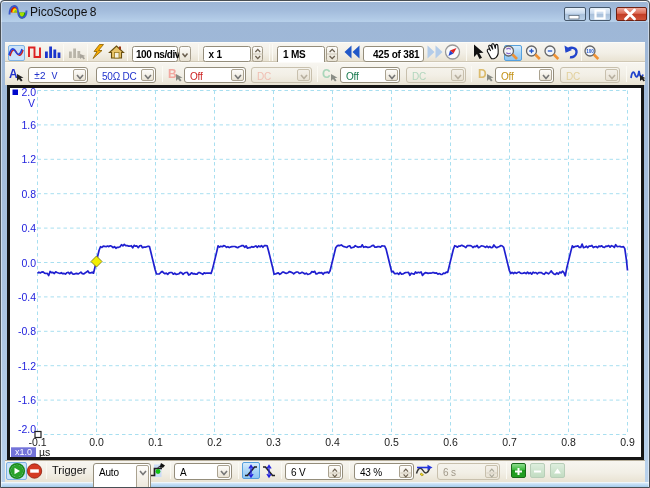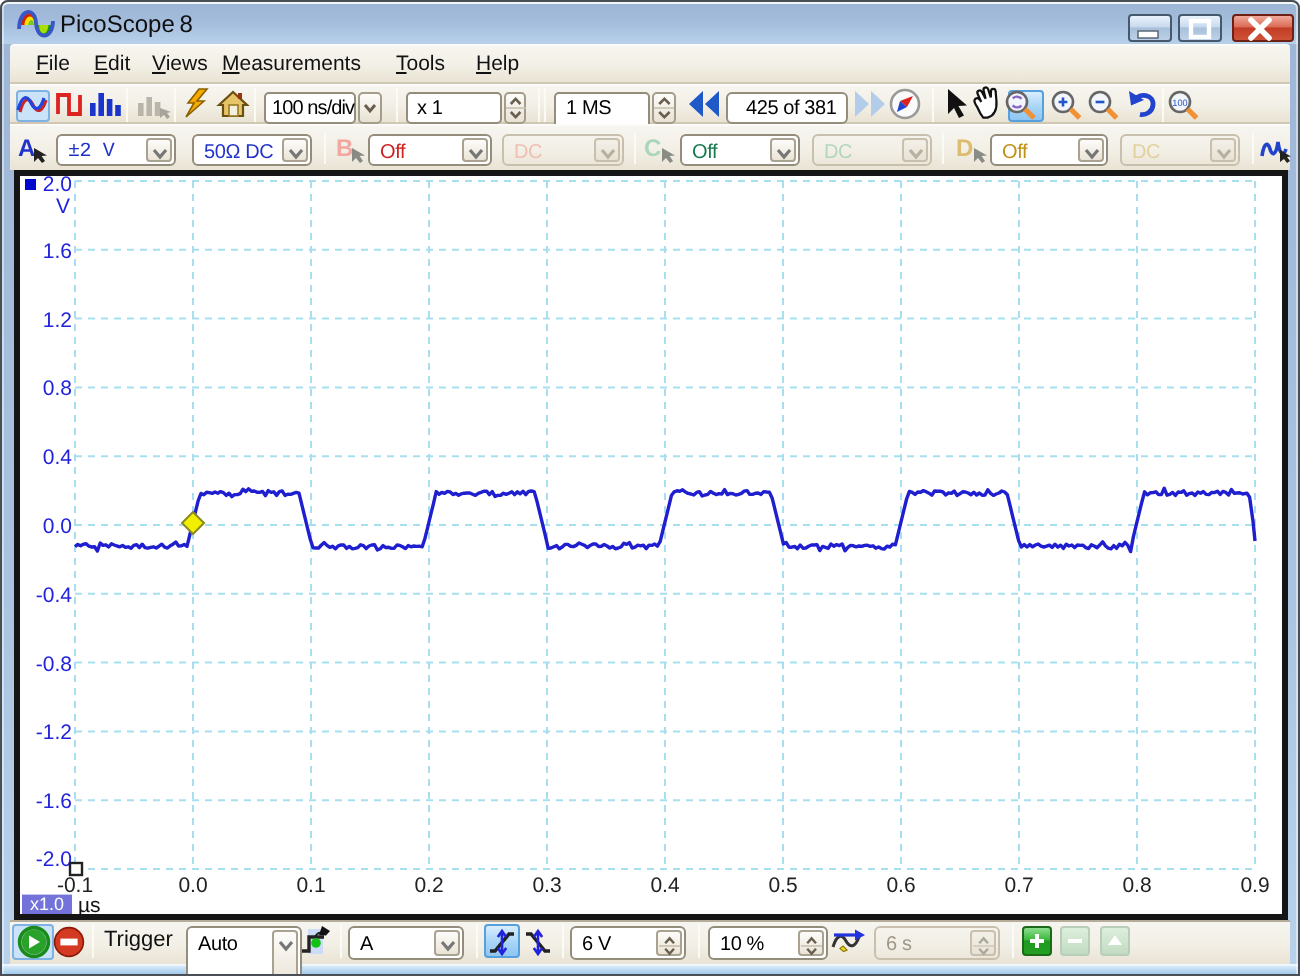--- a/index.html
+++ b/index.html
@@ -18,21 +18,21 @@
 #btnmax { left:589px; width:22px; }
 #btnclose { left:616px; width:31px;
   background:linear-gradient(to bottom,#efa99c 0%,#dc6c56 45%,#c23c25 50%,#ce5338 100%);
   border:1px solid #6e2012; }
 .bar { position:absolute; left:0px; width:650px; }
 .bar::before { content:''; position:absolute; left:5px; width:640px; top:0; bottom:0;
   background:linear-gradient(to bottom,#f7f5f0 0%,#f2efe6 55%,#e9e3d3 100%);
   border-top:1px solid #fcfbf8; }
 #menubar  { top:22px; height:20px; }
 #menubar::before { border-bottom:1px solid #d0c8b5; border-radius:2px 2px 0 0; }
-#toolbar1 { top:42px; height:20px; }
+#toolbar1 { top:42px; height:20px;font-weight:bold; }
 #toolbar1::before { border-bottom:1px solid #d0c8b5; }
 #toolbar2 { top:62px; height:23px; }
 #botbar   { top:460px; height:22px; }
 #botbar::before { border-top:1px solid #b5ad9a; }
 .menuitem { position:absolute; top:3.5px; font-size:10.5px; color:#111; }
 .menuitem u { text-decoration:underline; text-underline-offset:1px; }
 .sep { position:absolute; width:1px; background:#c5bda9; border-right:1px solid #fbfaf4; }
 .selbox { position:absolute; background:#cbe3f9; border:1px solid #7fb2e4; border-radius:2px; }
 .combo,.spin,.tfield { position:absolute; background:#fff; border:1px solid #948d7b; border-radius:3px; font-size:10px; }
 .cval { position:absolute; left:5px; top:3px; white-space:nowrap; letter-spacing:-0.2px; }
@@ -64,28 +64,20 @@
   <div id="titletext">PicoScope 8</div>
   <div class="winbtn" id="btnmin"></div>
   <div class="winbtn" id="btnmax"></div>
   <div class="winbtn" id="btnclose"></div>
   <svg width="95" height="16" viewBox="0 0 95 16" style="position:absolute;left:558px;top:7px;">
     <rect x="11" y="8.5" width="10" height="3.5" fill="#fff" stroke="#50606f" stroke-width="0.7"></rect>
     <rect x="37.5" y="3.5" width="9" height="8" fill="none" stroke="#fff" stroke-width="2.2"></rect>
     <path d="M67.5,3 L76.5,12 M76.5,3 L67.5,12" stroke="#fff" stroke-width="2.8" stroke-linecap="round"></path>
   </svg>
 
-  <div class="bar" id="menubar">
-    <div class="menuitem" style="left:18px;"><u>F</u>ile</div>
-    <div class="menuitem" style="left:47px;"><u>E</u>dit</div>
-    <div class="menuitem" style="left:76px;"><u>V</u>iews</div>
-    <div class="menuitem" style="left:111px;"><u>M</u>easurements</div>
-    <div class="menuitem" style="left:198px;"><u>T</u>ools</div>
-    <div class="menuitem" style="left:238px;"><u>H</u>elp</div>
-  </div>
 
   <div class="bar" id="toolbar1">
     <div class="selbox" style="left:8px;top:3px;width:16.5px;height:15.5px;"></div>
     <div style="position:absolute;left:504px;top:2.5px;width:17.5px;height:16.5px;border:1px solid #55a0dd;border-radius:2px;background:linear-gradient(to bottom,#d8edfd 0%,#a8d4f6 55%,#8ec6f2 100%);"></div>
     <svg width="640" height="20" viewBox="0 0 640 20" style="position:absolute;left:0;top:0;">
       <path d="M10,14 C12,6.5 14.5,6.5 16.5,10.5 C18.5,14.5 21,14.5 23,8" stroke="#cc2222" stroke-width="1.6" fill="none"></path>
       <path d="M9,13 C11,5.5 13.5,5.5 15.5,9.5 C17.5,13.5 20,13.5 22,7" stroke="#2244dd" stroke-width="1.6" fill="none"></path>
       <path d="M29,15 L29,5.5 L34.5,5.5 L34.5,15 L40,15 L40,5.5" stroke="#dd2222" stroke-width="1.9" fill="none"></path>
       <g fill="#1a35cc">
           <rect x="45" y="9.5" width="2.8" height="6.5"></rect>
@@ -314,21 +306,21 @@
     <div class="sep" style="left:281px;top:2px;height:17px;"></div>
     <div class="spin" style="left:285px;top:2.5px;width:58px;height:17.5px;">
       <div class="cval">6 V</div>
         <div class="btnr"><svg width="12" height="14">
             <path d="M3.6,5.6 L5.8,3.2 L8,5.6 M3.6,8.4 L5.8,10.8 L8,8.4" fill="none" stroke="#6a5f4f" stroke-width="1.2"></path>
             <path d="M0.5,7 L11,7" stroke="#c8c0ae" stroke-width="0.8"></path>
           </svg></div>
     </div>
     <div class="sep" style="left:349px;top:2px;height:17px;"></div>
     <div class="spin" style="left:354px;top:2.5px;width:60px;height:17.5px;">
-      <div class="cval">10 %</div>
+      <div class="cval">43 %</div>
         <div class="btnr"><svg width="12" height="14">
             <path d="M3.6,5.6 L5.8,3.2 L8,5.6 M3.6,8.4 L5.8,10.8 L8,8.4" fill="none" stroke="#6a5f4f" stroke-width="1.2"></path>
             <path d="M0.5,7 L11,7" stroke="#c8c0ae" stroke-width="0.8"></path>
           </svg></div>
     </div>
     <div class="spin dis" style="left:437px;top:2.5px;width:63px;height:17.5px;color:#a09888;">
       <div class="cval">6 s</div>
         <div class="btnr"><svg width="12" height="14">
             <path d="M3.6,5.6 L5.8,3.2 L8,5.6 M3.6,8.4 L5.8,10.8 L8,8.4" fill="none" stroke="#aaa89a" stroke-width="1.2"></path>
             <path d="M0.5,7 L11,7" stroke="#d2cabb" stroke-width="0.8"></path>

